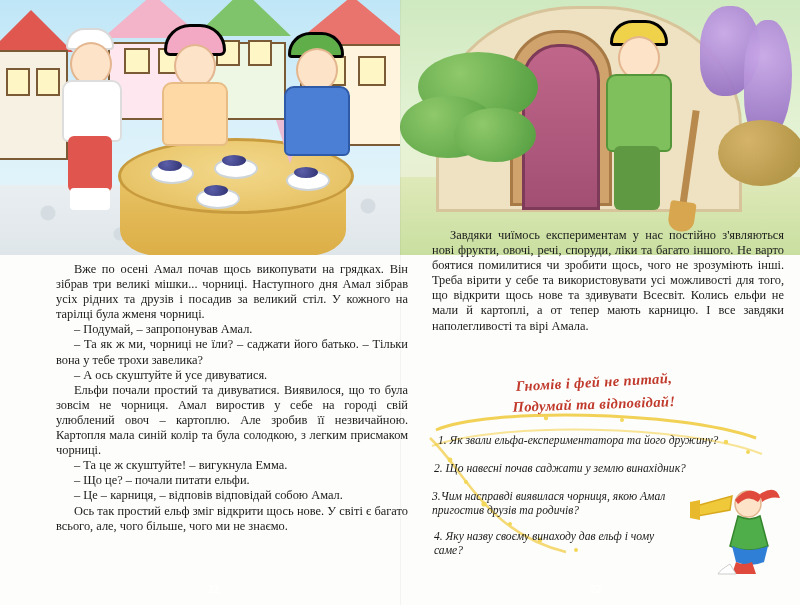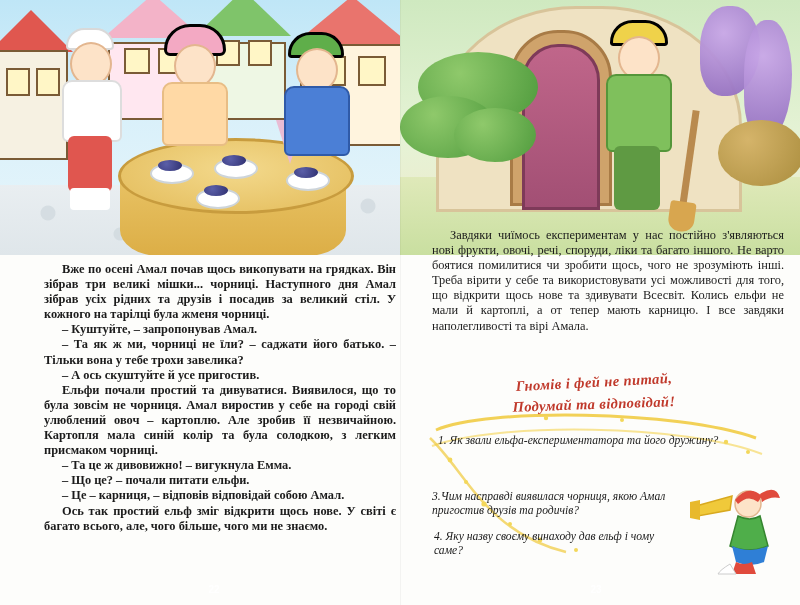--- a/index.html
+++ b/index.html
@@ -152,21 +152,21 @@
 
   
   .col {
     position: absolute;
     font-family: "Liberation Serif", serif;
     color: #1b1b1b;
     font-size: 12.4px;
     line-height: 15.1px;
     text-align: justify;
   }
-  .col.left  { left: 44px;  top: 262px; width: 352px; font-weight: bold; }
+  .col.left  { left: 56px;  top: 262px; width: 352px; }
   .col.right { left: 432px; top: 228px; width: 352px; }
   .col p { margin: 0; text-indent: 18px; }
   .col p.dash { text-indent: 18px; }
 
   
   .quiz {
     position: absolute; left: 424px; top: 372px; width: 368px; height: 200px;
   }
   .quiz-banner {
     position: absolute; left: 0; top: 0; width: 340px; height: 56px;
@@ -315,25 +315,25 @@
         <div class="torso" style="left:10px; top:54px; width:62px; height:74px; background:#7fc05c; border:2px solid #55963a;"></div>
         <div class="legs" style="left:18px; top:126px; width:46px; height:64px; background:#5f9a43; border-radius:6px;"></div>
       </div>
     </div>
   </div>
 
   <div class="divider"></div>
 
   <div class="col left">
     <p>Вже по осені Амал почав щось викопувати на грядках. Він зібрав три великі мішки... чорниці. Наступного дня Амал зібрав усіх рідних та друзів і посадив за великий стіл. У кожного на тарілці була жменя чорниці.</p>
-    <p class="dash">– Куштуйте, – запропонував Амал.</p>
+    <p class="dash">– Подумай, – запропонував Амал.</p>
     <p class="dash">– Та як ж ми, чорниці не їли? – саджати його батько. – Тільки вона у тебе трохи завелика?</p>
-    <p class="dash">– А ось скуштуйте й усе пригостив.</p>
+    <p class="dash">– А ось скуштуйте й усе дивуватися.</p>
     <p>Ельфи почали простий та дивуватися. Виявилося, що то була зовсім не чорниця. Амал виростив у себе на городі свій улюблений овоч – картоплю. Але зробив її незвичайною. Картопля мала синій колір та була солодкою, з легким присмаком чорниці.</p>
-    <p class="dash">– Та це ж дивовижно! – вигукнула Емма.</p>
+    <p class="dash">– Та це ж скуштуйте! – вигукнула Емма.</p>
     <p class="dash">– Що це? – почали питати ельфи.</p>
     <p class="dash">– Це – карниця, – відповів відповідай собою Амал.</p>
     <p>Ось так простий ельф зміг відкрити щось нове. У світі є багато всього, але, чого більше, чого ми не знаємо.</p>
   </div>
 
   <div class="col right">
     <p>Завдяки чиїмось експериментам у нас постійно з'являються нові фрукти, овочі, речі, споруди, ліки та багато іншого. Не варто боятися помилитися чи зробити щось, чого не зрозуміють інші. Треба вірити у себе та використовувати усі можливості для того, що відкрити щось нове та здивувати Всесвіт. Колись ельфи не мали й картоплі, а от тепер мають карницю. І все завдяки наполегливості та вірі Амала.</p>
   </div>
 
   <div class="quiz">
@@ -355,20 +355,21 @@
           <circle cx="120" cy="6" r="2.2"></circle>
       </g>
     </svg>
 
     <div class="quiz-banner">
       <div class="banner-text banner-l1">Гномів і фей не питай,</div>
       <div class="banner-text banner-l2">Подумай та відповідай!</div>
     </div>
 
     <div class="quiz-q q1">1. Як звали ельфа-експериментатора та його дружину?</div>
+    <div class="quiz-q q2">2. Що навесні почав саджати у землю винахідник?</div>
     <div class="quiz-q q3">3.Чим насправді виявилася чорниця, якою Амал пригостив друзів та родичів?</div>
     <div class="quiz-q q4">4. Яку назву своєму винаходу дав ельф і чому саме?</div>
 
     <svg style="position:absolute; left:262px; top:108px;" width="104" height="96" viewBox="0 0 104 96">
       <path d="M10,26 L46,16 L44,30 L12,36 Z" fill="#f0c93a" stroke="#d8a91f" stroke-width="1.5"></path>
       <path d="M4,22 L14,20 L14,40 L4,38 Z" fill="#e8b92c"></path>
       <circle cx="62" cy="24" r="13" fill="#fde3c8" stroke="#e3b68f" stroke-width="1.5"></circle>
       <path d="M49,20 q13,-16 27,-4 l-4,6 q-10,-8 -20,2 Z" fill="#e04a3c"></path>
       <path d="M74,14 q16,-10 20,4 q-10,-2 -18,4 Z" fill="#e04a3c"></path>
       <path d="M52,36 q12,6 22,0 l8,30 q-20,8 -38,0 Z" fill="#4fae4a" stroke="#35852f" stroke-width="1.5"></path>

